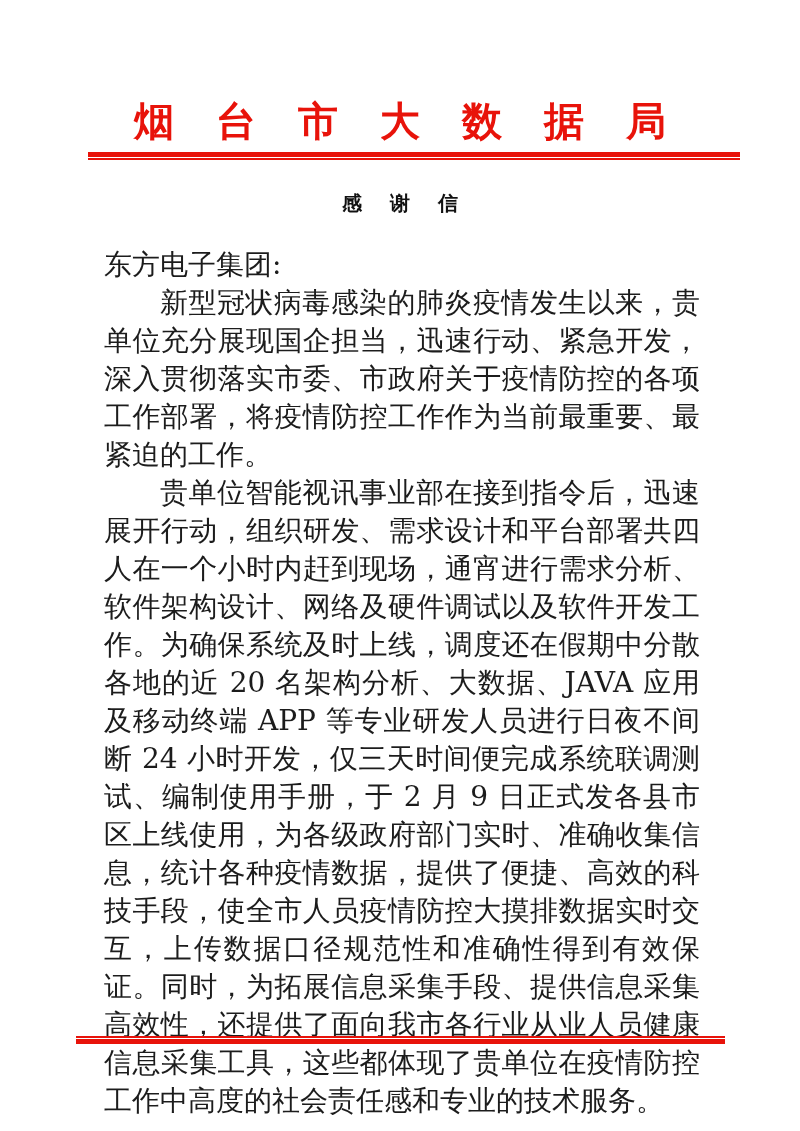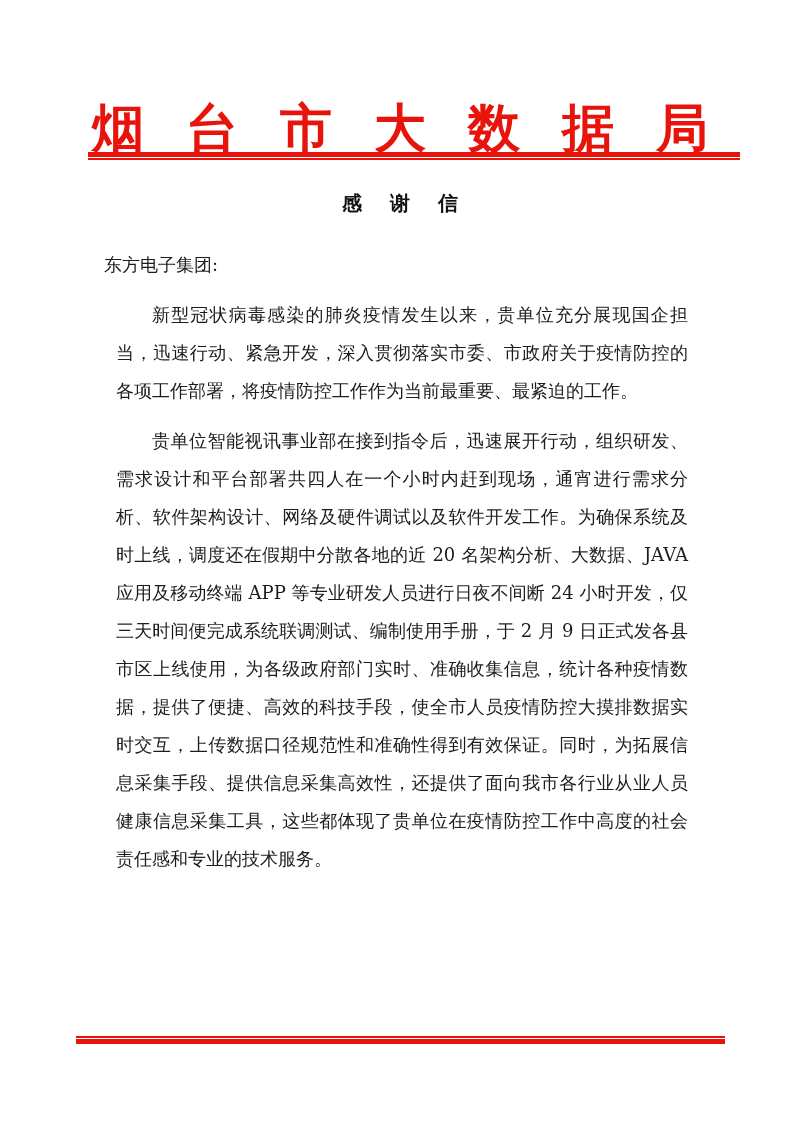--- a/index.html
+++ b/index.html
@@ -16,21 +16,21 @@
     overflow: hidden;
   }
   
   .agency-title {
     position: absolute;
     top: 94px;
     left: 42px;   
     right: 0;
     text-align: center;
     color: var(--accent, #e8130a);
-    font-size: 52px;
+    font-size: 40px;
     font-weight: bold;
     letter-spacing: 42px;
     white-space: nowrap;
   }
   
   .rule-top {
     position: absolute;
     top: 152px;
     left: 88px;
     width: 652px;
@@ -64,30 +64,30 @@
     letter-spacing: 28px;
     white-space: nowrap;
   }
   
   .letter-body {
     position: absolute;
     top: 246px;
     left: 104px;
     width: 596px;
     color: #1c1c1c;
-    font-size: 18px;
+    font-size: 28px;
     line-height: 38px;
     text-align: justify;
   }
   .salutation {
     margin: 0;
     text-indent: 0;
   }
   .letter-body p.para {
-    margin: 12px;
+    margin: 0;
     text-indent: 2em;
     text-align: justify;
   }
 </style>
 </head>
 <body>
 
 <div class="page">
 
   <div class="agency-title">烟台市大数据局</div>

